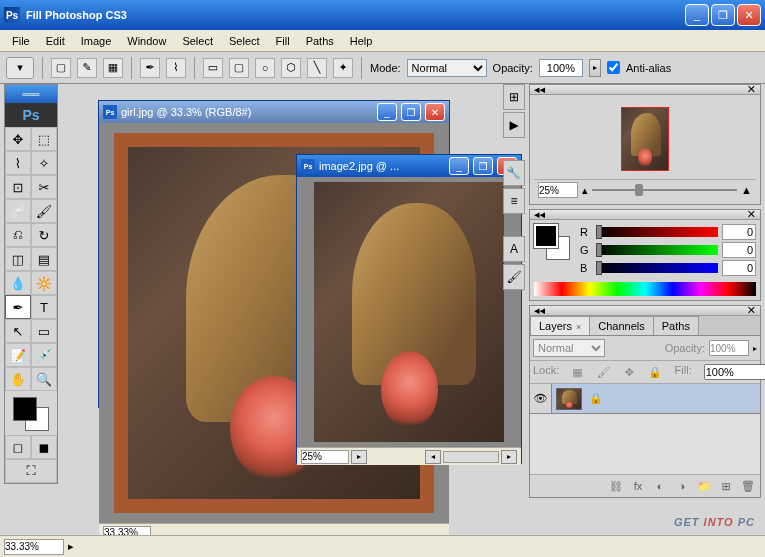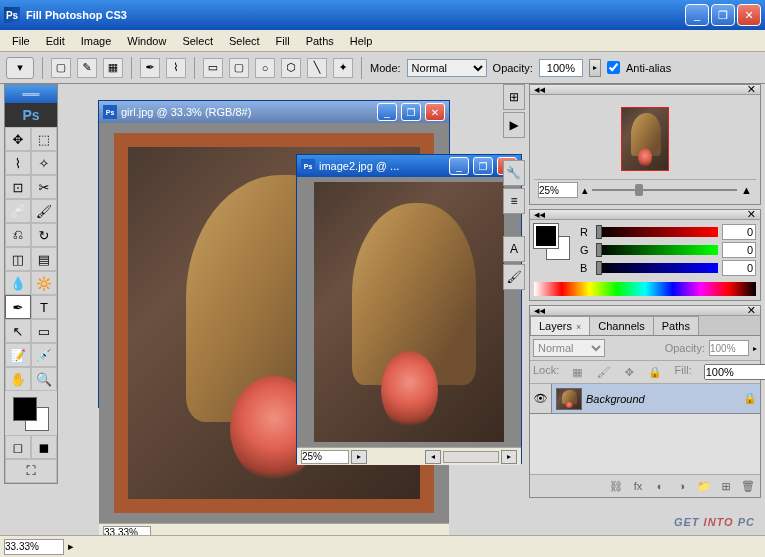--- a/index.html
+++ b/index.html
@@ -355,21 +355,20 @@
         <span class="lock-icon">🔒</span>
         <span style="margin-left:auto">Fill:</span>
         <input class="op-input" type="text" value="100%" style="">
 
       </div>
       <div class="layer-row">
         <div class="layer-vis">👁</div>
         <div class="layer-thumb photo">
             <div class="hair"></div>
           </div>
-        <span class="layer-name">Background</span>
         <span class="layer-lock">🔒</span>
       </div>
       <div style="height:60px;background:#e0e0e0;"></div>
       <div class="layers-footer">
         <span class="btn">⛓</span>
         <span class="btn">fx</span>
         <span class="btn">◐</span>
         <span class="btn">◑</span>
         <span class="btn">📁</span>
         <span class="btn">⊞</span>

